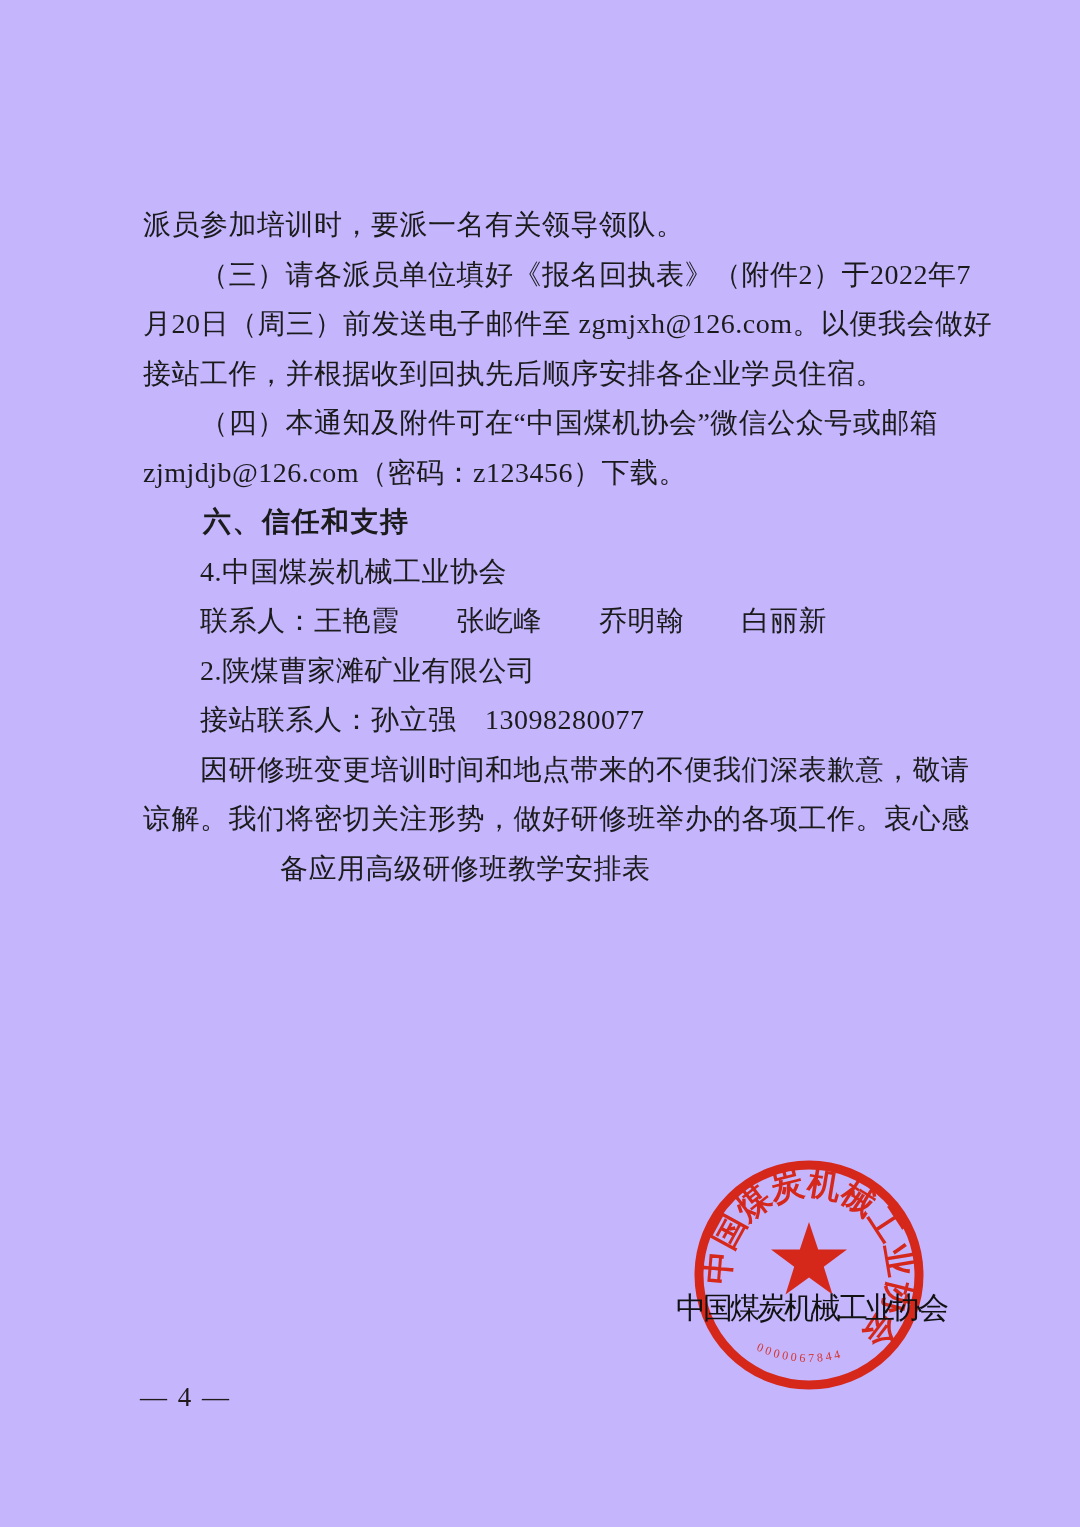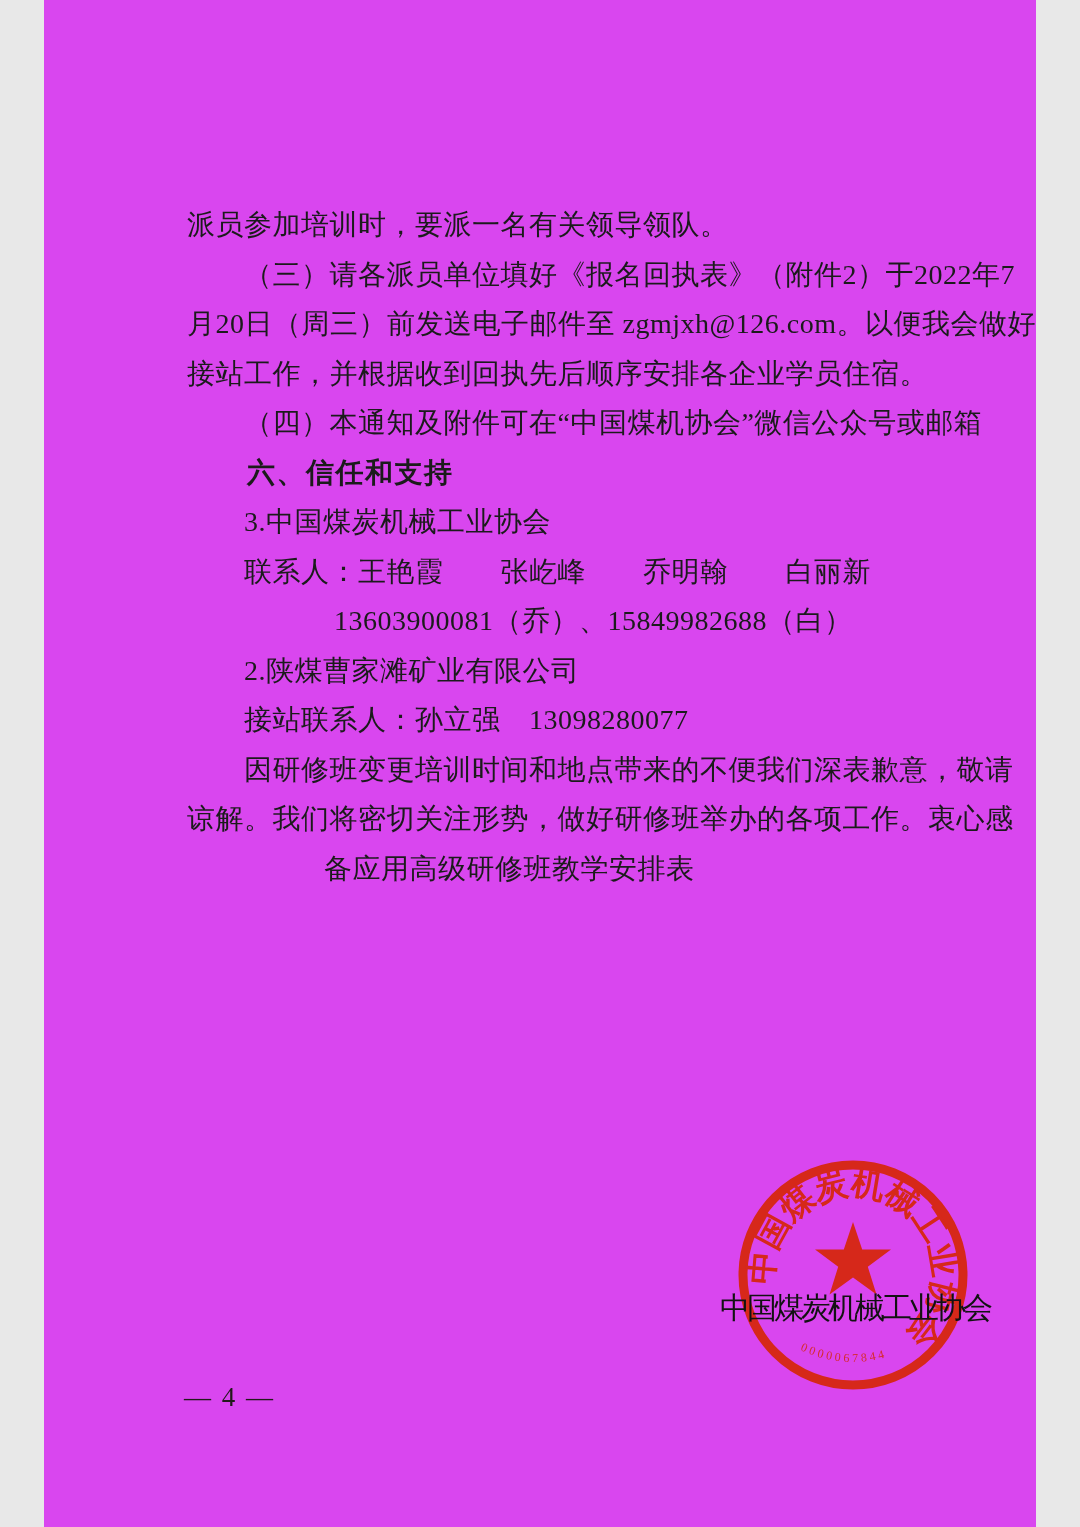--- a/index.html
+++ b/index.html
@@ -1,20 +1,20 @@
 <!DOCTYPE html>
 <html><head>
 <meta charset="utf-8">
 <style>
   html,body { margin:0; padding:0; background:#e8e8e8; }
   .page {
     position:relative;
-    width:992px; height:1527px;
+    width:1080px; height:1527px;
     margin:0 auto;
-    background:#d946ef;
+    background:#c4b5fd;
     overflow:hidden;
     font-family:"Liberation Serif","DejaVu Serif",serif;
   }
   .doc-body {
     position:absolute;
     left:143px; top:200px;
     width:815px;
     font-size:28px;
     color:#1b1b1b;
   }
@@ -78,24 +78,24 @@
 <body>
 
 <div class="page">
 
   <div class="doc-body">
       <div class="line flush">派员参加培训时，要派一名有关领导领队。</div>
       <div class="line indent">（三）请各派员单位填好《报名回执表》（附件2）于2022年7</div>
       <div class="line flush">月20日（周三）前发送电子邮件至 zgmjxh@126.com。以便我会做好</div>
       <div class="line flush">接站工作，并根据收到回执先后顺序安排各企业学员住宿。</div>
       <div class="line indent">（四）本通知及附件可在“中国煤机协会”微信公众号或邮箱</div>
+      <div class="line flush">zjmjdjb@126.com（密码：z123456）下载。</div>
       <div class="line heading">六、信任和支持</div>
-      <div class="line indent">3.中国煤炭机械工业协会</div>
+      <div class="line indent">4.中国煤炭机械工业协会</div>
       <div class="line indent">联系人：王艳霞　　张屹峰　　乔明翰　　白丽新</div>
-      <div class="line phone-cont">13603900081（乔）、15849982688（白）</div>
       <div class="line indent">2.陕煤曹家滩矿业有限公司</div>
       <div class="line indent">接站联系人：孙立强　13098280077</div>
       <div class="line indent">因研修班变更培训时间和地点带来的不便我们深表歉意，敬请</div>
       <div class="line flush">谅解。我们将密切关注形势，做好研修班举办的各项工作。衷心感</div>
       <div class="line attach-cont">备应用高级研修班教学安排表</div>
     </div>
 
   <svg class="seal" viewBox="0 0 234 234" xmlns="http://www.w3.org/2000/svg">
     <circle cx="117" cy="117" r="110" fill="none" stroke-width="9" stroke="#d6281a"></circle>
     <path id="sealArcPath" d="M 37.6 126.7 A 80 80 0 1 1 166.3 180.0" fill="none"></path>

